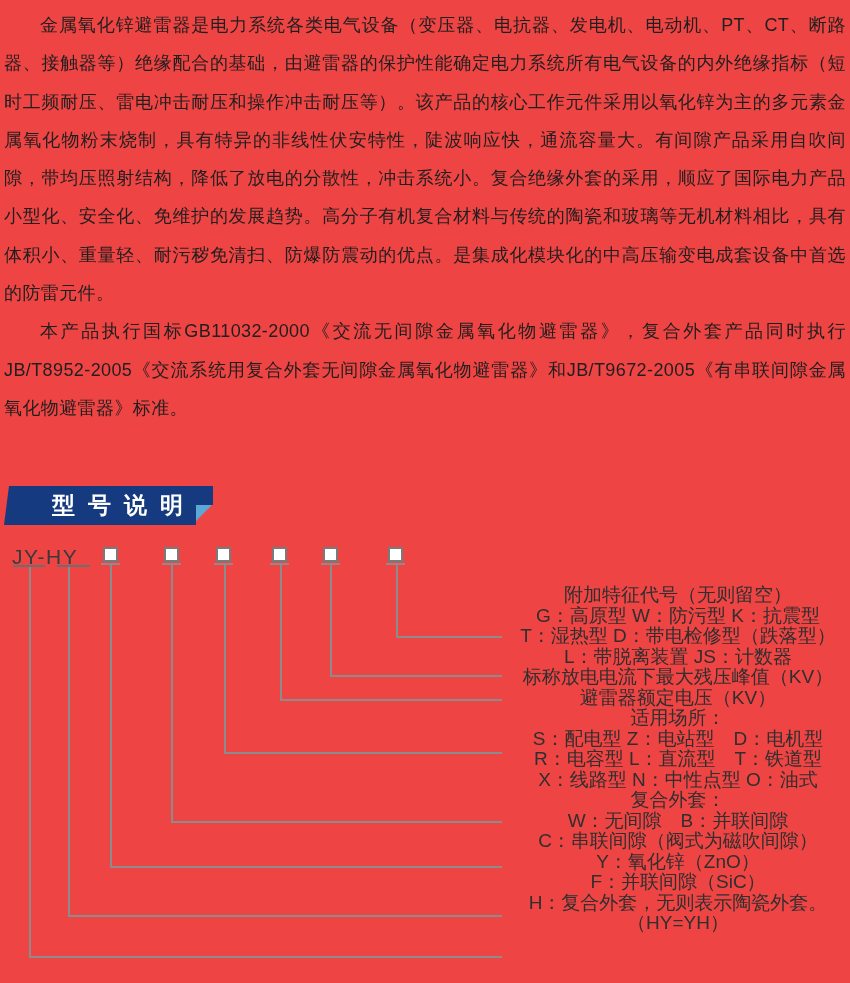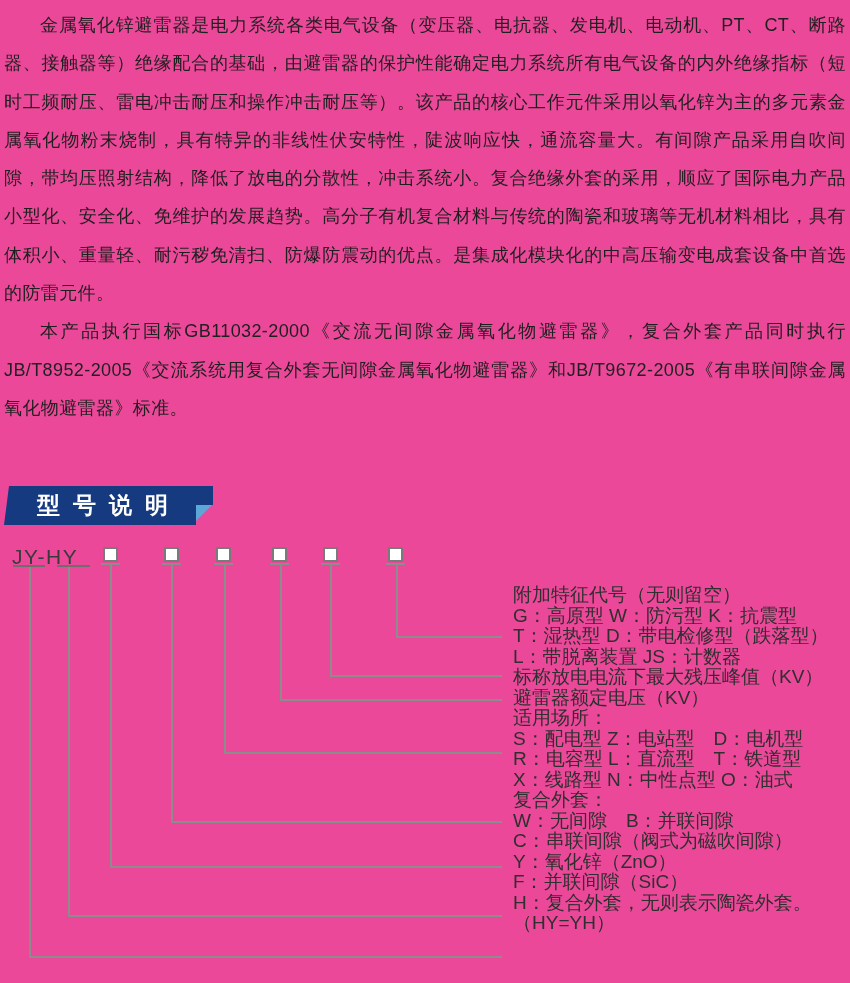--- a/index.html
+++ b/index.html
@@ -1,49 +1,49 @@
 <!DOCTYPE html>
 <html><head>
 <meta charset="utf-8">
 <style>
   html,body{margin:0;padding:0;background:#ffffff;}
   .page{
     position:relative;
     width:850px;height:983px;
-    background:#ec4899;
+    background:#ef4444;
     font-family:"Liberation Sans","DejaVu Sans",sans-serif;
     overflow:hidden;
   }
   
   .intro{
     position:absolute;left:4px;top:6px;width:842px;
     font-size:18px;line-height:38.3px;letter-spacing:0.4px;
     color:#1f1f1f;text-align:justify;
   }
   .intro p{margin:0;text-indent:2em;}
   
-  .banner{position:absolute;left:4px;top:486px;width:214px;height:39px;}
+  .banner{position:absolute;left:4px;top:486px;width:214px;height:39px;text-align:right;}
   .banner-main{
     position:absolute;left:0;top:0;width:210px;height:39px;
     background:#153a80;
     clip-path:polygon(5px 0,209px 0,209px 19px,192px 19px,192px 39px,0 39px);
   }
   .banner-fold{
     position:absolute;left:0;top:0;width:210px;height:39px;
     background:#5aa7d8;
     clip-path:polygon(192px 19px,208px 19px,192px 35px);
   }
   .banner-title{
     position:absolute;left:0;top:0;width:192px;height:39px;
     line-height:39px;padding-left:33px;box-sizing:border-box;
     color:#ffffff;font-size:23px;font-weight:bold;letter-spacing:13px;
     white-space:nowrap;
   }
   
-  .diagram{position:absolute;left:0;top:0;width:850px;height:983px;}
+  .diagram{position:absolute;left:0;top:0;width:850px;height:983px;text-align:center;}
   .prefix{
     position:absolute;left:12px;top:545px;
     font-size:21px;color:#3a3a3a;letter-spacing:1.5px;white-space:nowrap;
   }
   .uline{position:absolute;height:2px;background:#6e6e6e;}
   .ul-jy{left:13px;top:565px;width:32px;}
   .ul-hy{left:57px;top:565px;width:33px;}
   .box{
     position:absolute;top:547px;width:15px;height:15px;
     box-sizing:border-box;border:2px solid #7a7a7a;background:#ffffff;

